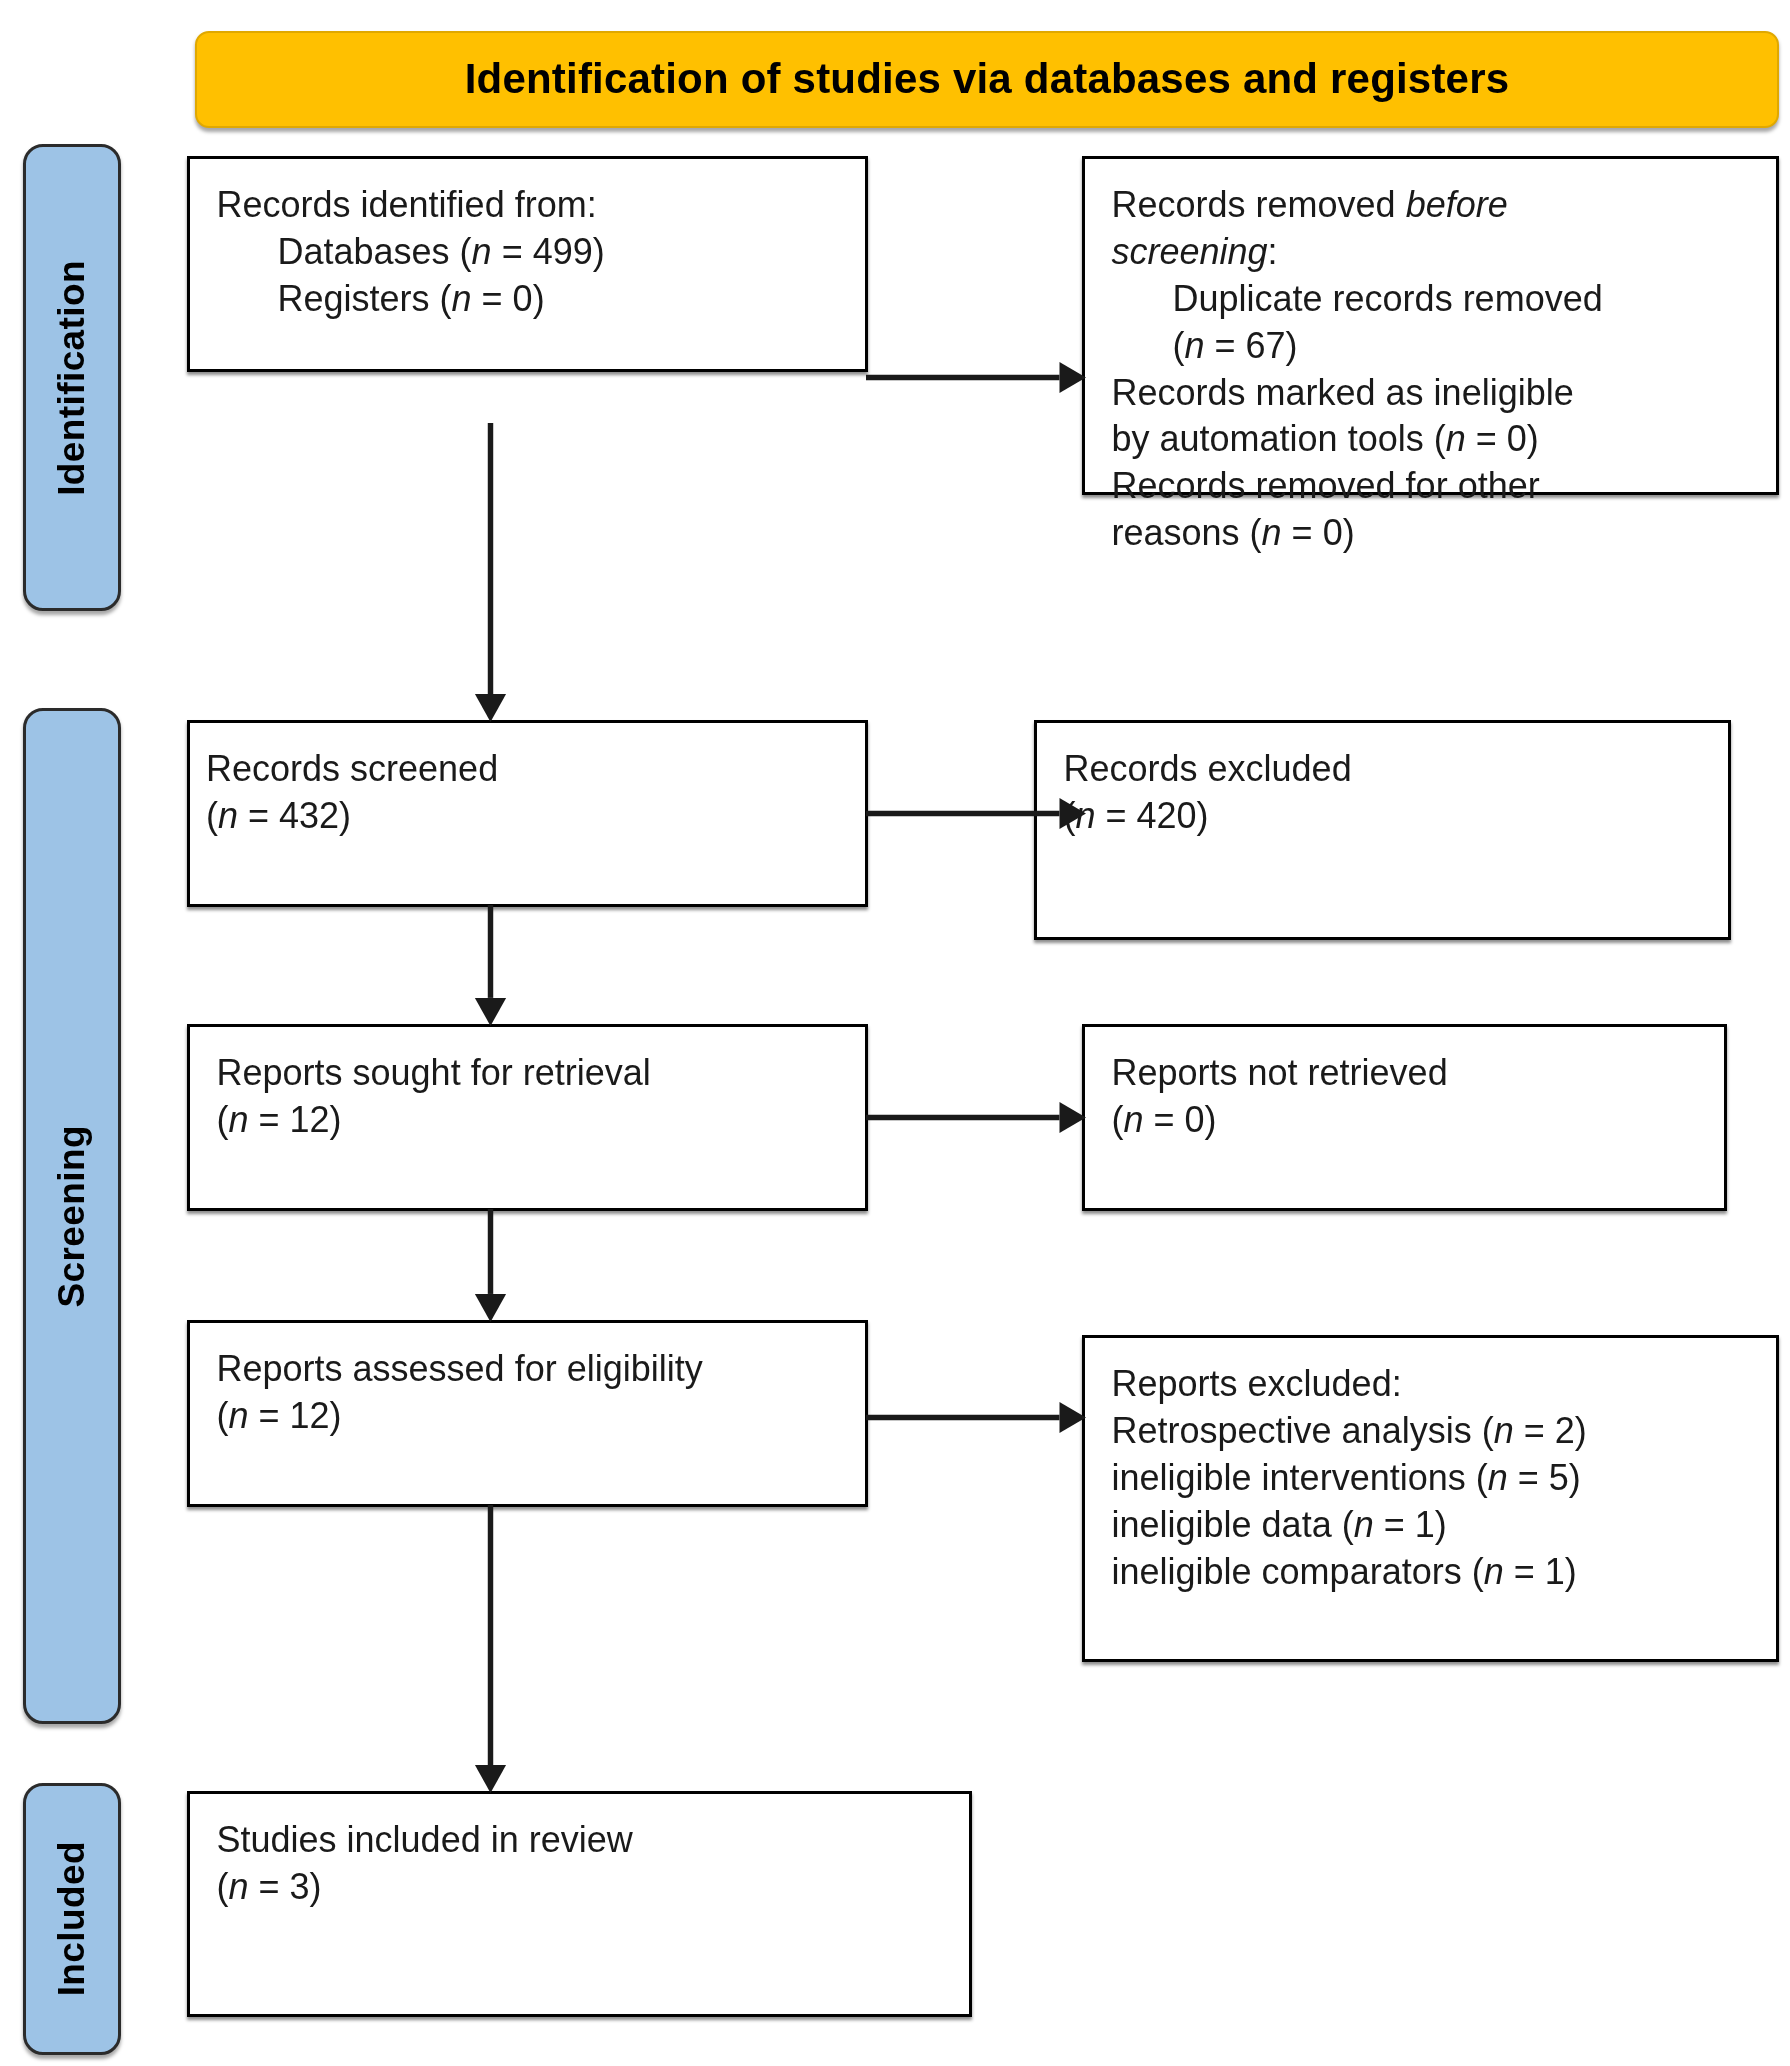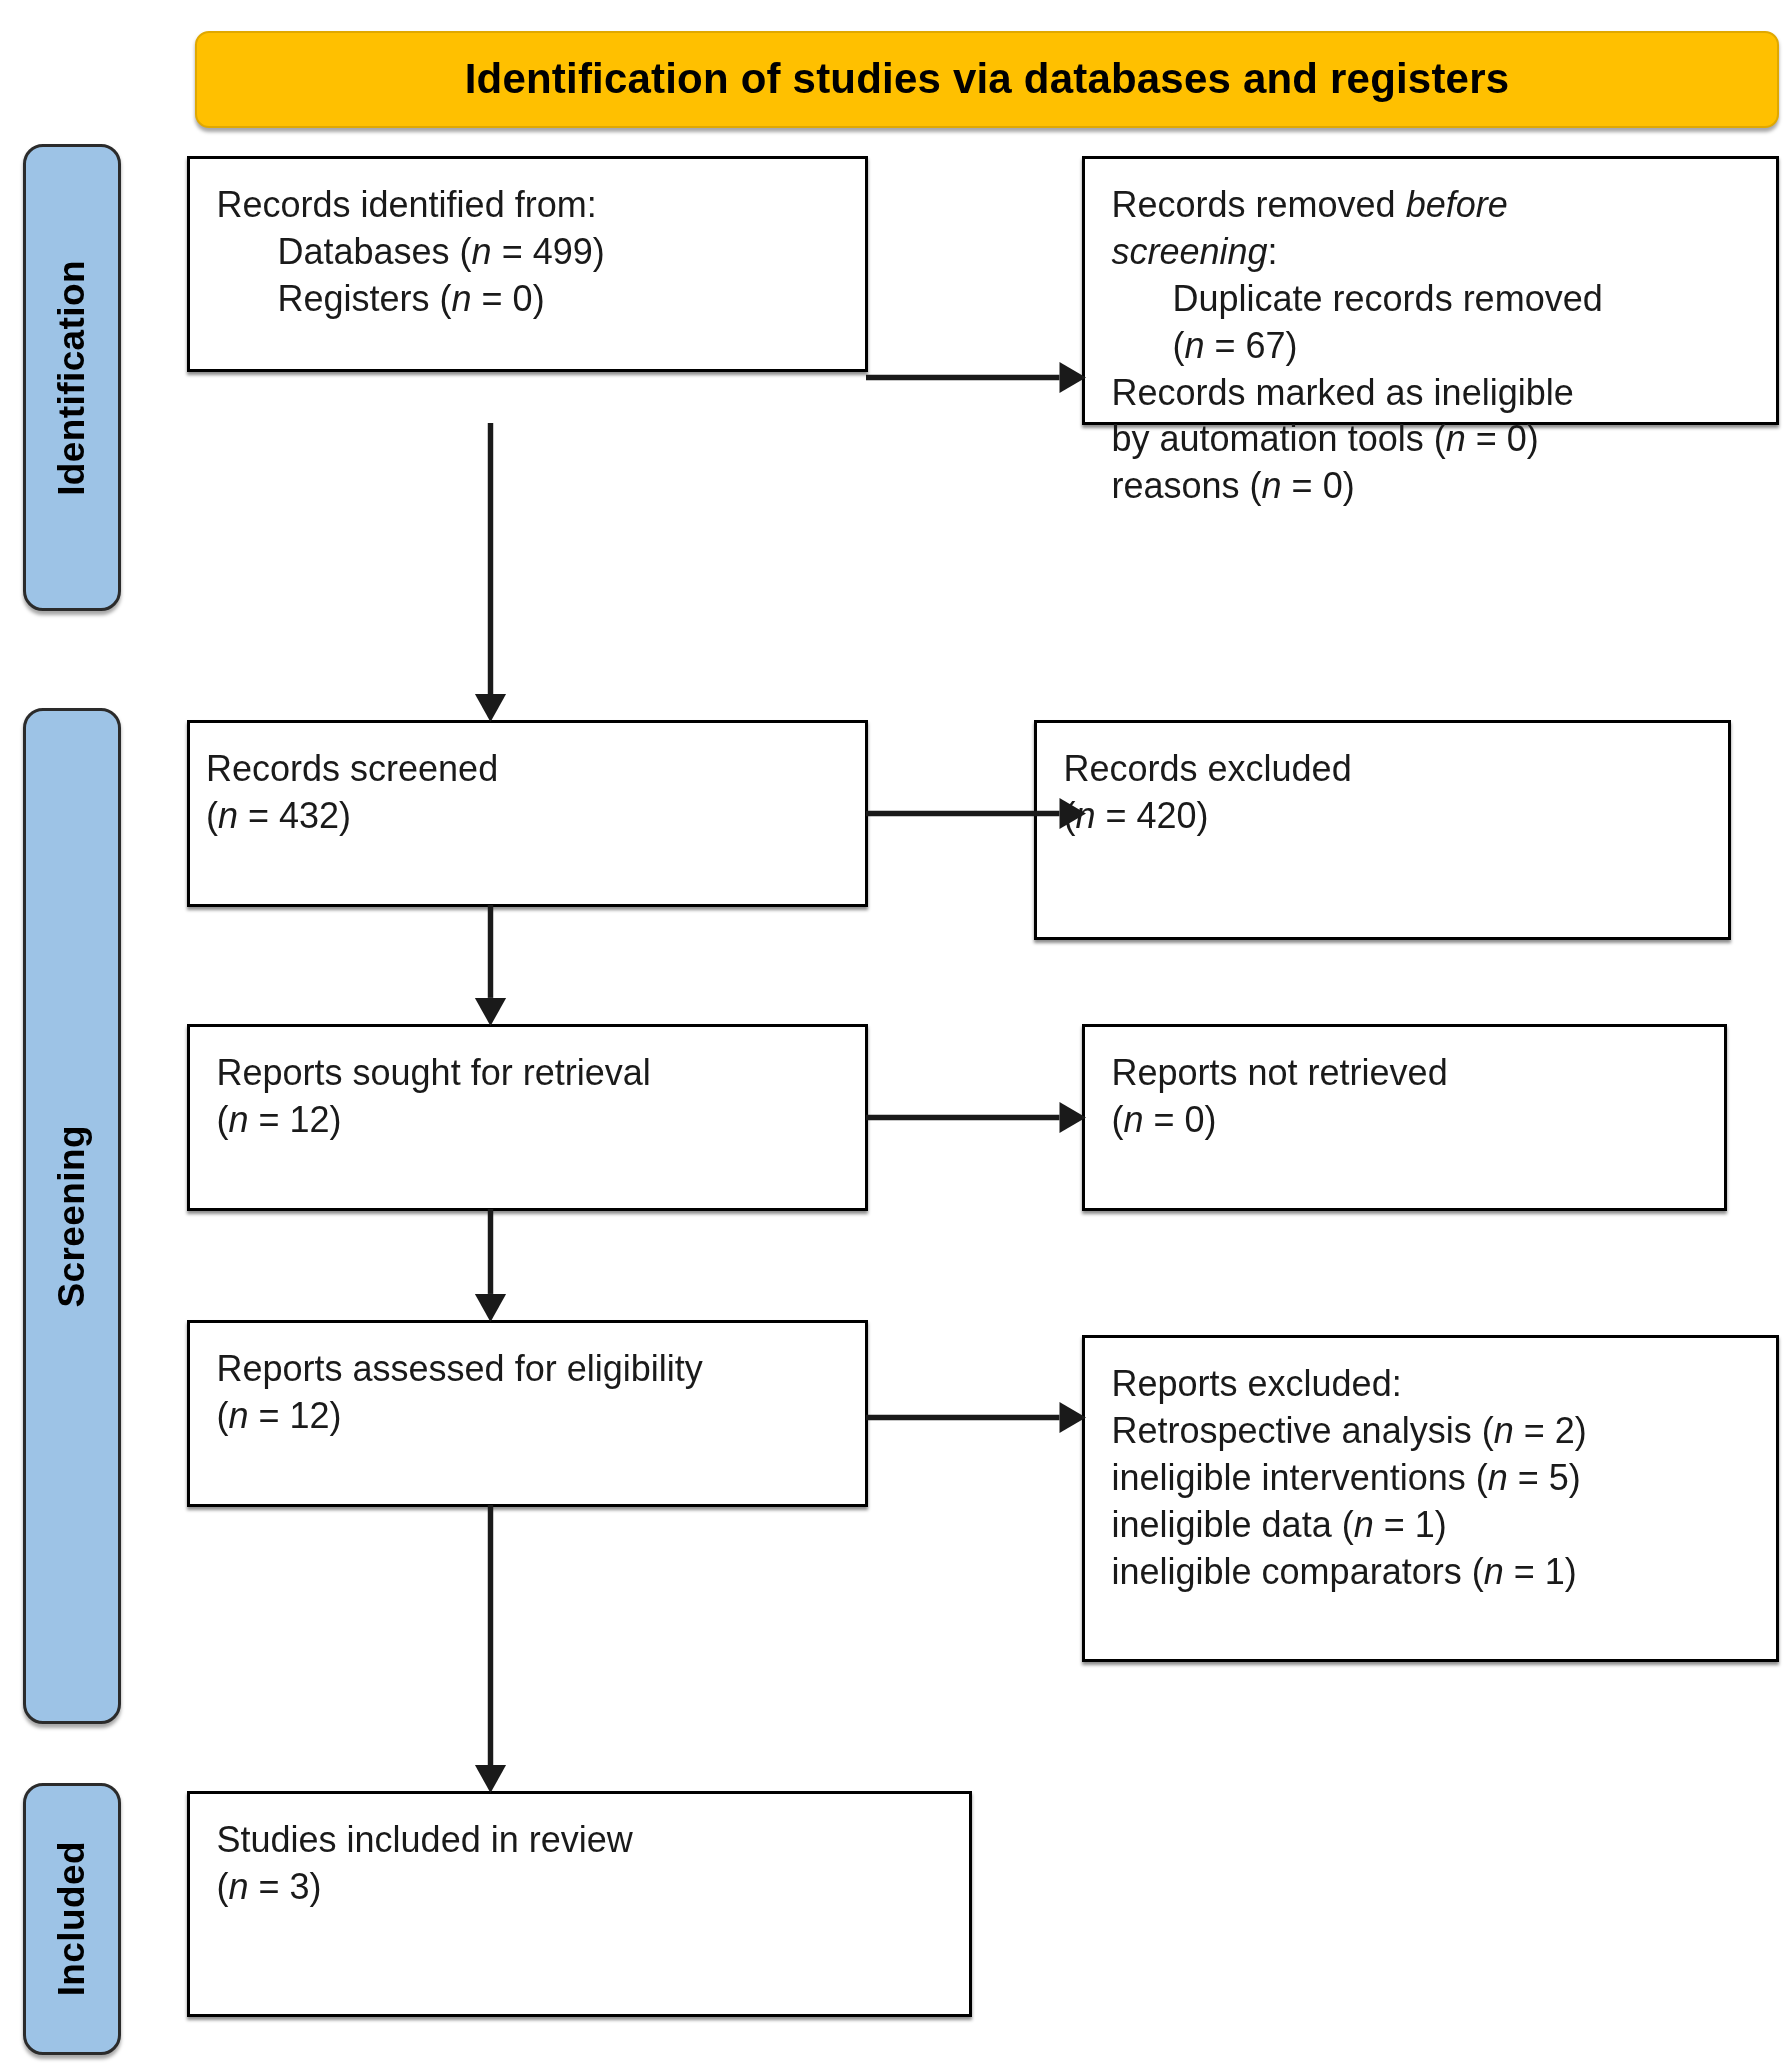--- a/index.html
+++ b/index.html
@@ -83,21 +83,21 @@
   .box p em{ font-style:italic; }
 
   
   #box-identified        { left:187px;  top:156px;  width:681px;  height:216px; }
   #box-screened          { left:187px;  top:720px;  width:681px;  height:187px;padding-left:16px; }
   #box-sought            { left:187px;  top:1024px; width:681px;  height:187px; }
   #box-assessed          { left:187px;  top:1320px; width:681px;  height:187px; }
   #box-included          { left:187px;  top:1791px; width:785px;  height:226px; }
 
   
-  #box-removed-before    { left:1082px; top:156px;  width:697px;  height:269px; }
+  #box-removed-before    { left:1082px; top:156px;  width:697px;  height:339px; }
   #box-records-excluded  { left:1034px; top:720px;  width:697px;  height:220px; }
   #box-not-retrieved     { left:1082px; top:1024px; width:645px;  height:187px; }
   #box-reports-excluded  { left:1082px; top:1335px; width:697px;  height:327px; }
 
   
   .arrow{ position:absolute; }
   .arrow svg{ display:block; overflow:visible; }
 </style>
 </head>
 <body>
@@ -124,20 +124,21 @@
     <p class="indent">Registers (<em>n</em> = 0)</p>
   </div>
 
   <div class="box" id="box-removed-before">
     <p>Records removed <em>before</em></p>
     <p><em>screening</em>:</p>
     <p class="indent">Duplicate records removed</p>
     <p class="indent">(<em>n</em> = 67)</p>
     <p>Records marked as ineligible</p>
     <p>by automation tools (<em>n</em> = 0)</p>
+    <p>Records removed for other</p>
     <p>reasons (<em>n</em> = 0)</p>
   </div>
 
   <div class="box" id="box-screened">
     <p>Records screened</p>
     <p>(<em>n</em> = 432)</p>
   </div>
 
   <div class="box" id="box-records-excluded">
     <p>Records excluded</p>

